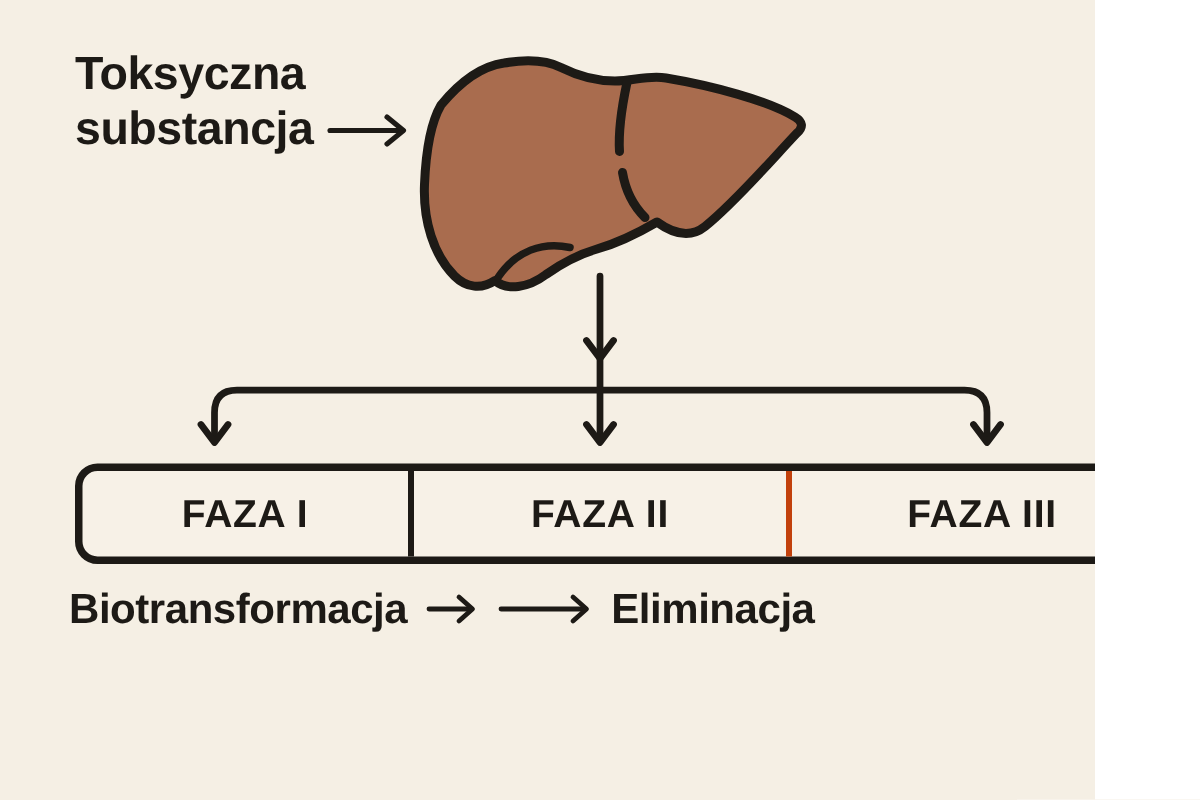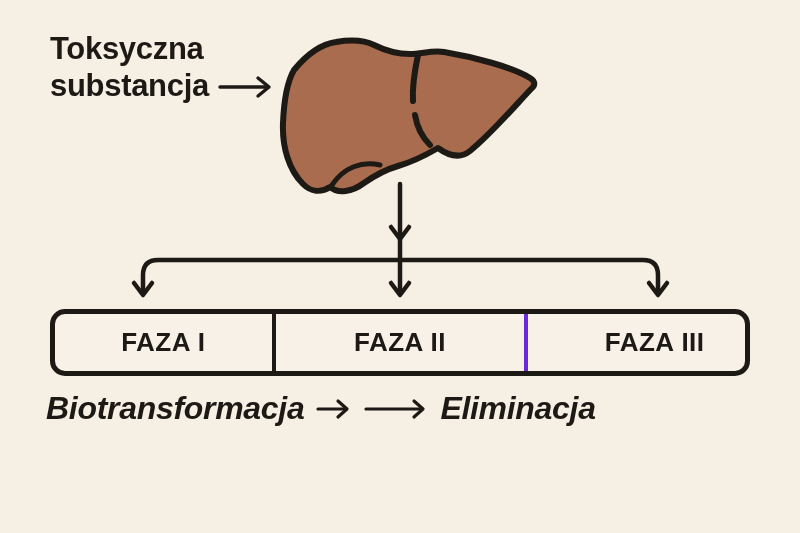--- a/index.html
+++ b/index.html
@@ -1,18 +1,18 @@
 <!DOCTYPE html>
 <html><head>
 <meta charset="utf-8">
 <style>
   html,body{margin:0;padding:0;}
   #stage{
     position:relative;
-    width:800px;height:533px;
+    width:730px;height:533px;
     background:#f5efe4;
     font-family:"Liberation Sans",sans-serif;
     color:#1d1a16;
     overflow:hidden;
   }
   .abs{position:absolute;}
   
   .toxic-label{
     left:50px;top:30px;width:185px;
     font-size:31px;line-height:37px;font-weight:700;
@@ -30,29 +30,28 @@
     box-sizing:border-box;
     border:5px solid #1d1a16;border-radius:15px;
     background:#f7f1e7;
     display:flex;align-items:stretch;
   }
   .phase-cell{
     display:flex;align-items:center;justify-content:center;
     font-size:26px;font-weight:700;letter-spacing:0.5px;
   }
   .phase-cell.c1{flex:0 0 31.4%;border-radius:11px;}
-  .phase-cell.c2{flex:0 0 37.2%;border-left:4px solid #1d1a16;border-right:4px solid #6d28d9;box-sizing:border-box;}
+  .phase-cell.c2{flex:0 0 37.2%;border-left:4px solid #1d1a16;border-right:4px solid #c2410c;box-sizing:border-box;}
   .phase-cell.c3{flex:1 1 auto;padding-left:36px;}
   
   .process-row{
     left:46px;top:390px;width:710px;
     display:flex;align-items:center;gap:12px;
-    font-size:32px;font-weight:700;letter-spacing:-0.3px;
+    font-size:28px;font-weight:700;letter-spacing:-0.3px;
     white-space:nowrap;
-    font-style:italic;
   }
   .process-row .gap-lg{margin-left:0;}
   svg{display:block;}
 </style>
 </head>
 <body>
 
 <div id="stage">
 
   <div class="abs toxic-label">Toksyczna substancja</div>

